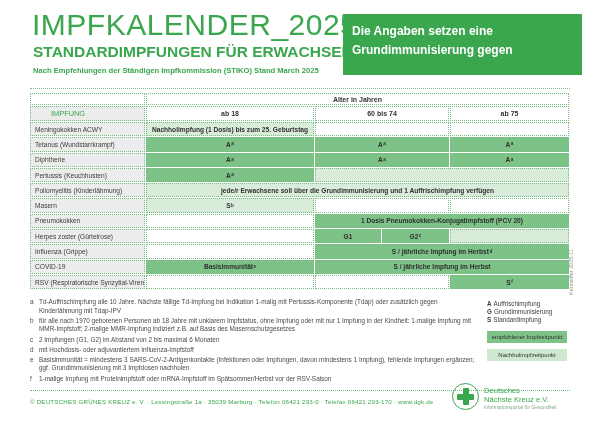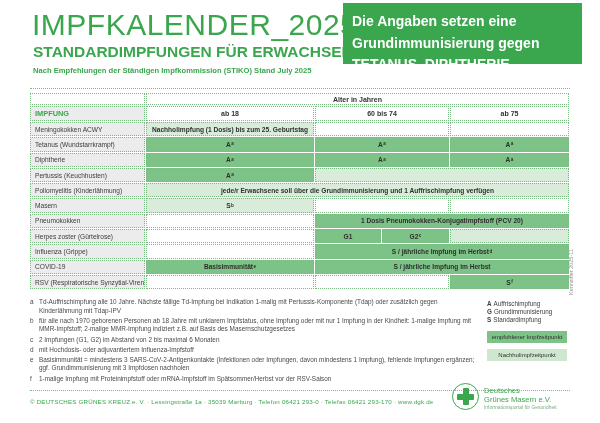--- a/index.html
+++ b/index.html
@@ -3,34 +3,34 @@
 <meta charset="utf-8">
 <style>
   * { margin:0; padding:0; box-sizing:border-box; }
   body { background:#fff; font-family:"Liberation Sans", sans-serif; }
   .page { position:relative; width:600px; height:423px; background:#fff; overflow:hidden; }
 
   
   .title { position:absolute; left:32px; top:8px; font-size:30px; font-weight:400; color:#3aa64d; letter-spacing:0.5px; }
   .subtitle { position:absolute; left:33px; top:43px; font-size:15.5px; font-weight:700; color:#3aa64d; }
   .stiko-note { position:absolute; left:33px; top:66px; font-size:7.6px; font-weight:700; color:#3aa64d; }
-  .info-box { position:absolute; left:343px; top:3px; width:239px; height:61px; background:#3aa64d; color:#fff;
-              font-size:14px; font-weight:700; padding:8px 9px; line-height:1.55; }
+  .info-box { position:absolute; left:343px; top:14px; width:239px; height:61px; background:#3aa64d; color:#fff;
+              font-size:12px; font-weight:700; padding:8px 9px; line-height:1.55; }
   .top-divider { position:absolute; left:30px; top:88px; width:540px; border-top:1px dotted #79bd85; }
 
   
   .vtable { position:absolute; left:30px; top:93px; display:grid;
             grid-template-columns:115px 168px 66px 67px 119px;
             grid-template-rows:12px 15px repeat(11, 14.3px);
             gap:1px; }
   .cell { border:1px dotted #79bd85; display:flex; align-items:center; justify-content:center;
           font-size:6.6px; color:#333; overflow:hidden; white-space:nowrap; }
   .sp2 { grid-column:span 2; } .sp3 { grid-column:span 3; } .sp4 { grid-column:span 4; }
   .label-cell { background:#ececec; justify-content:flex-start; padding-left:4px; color:#3c3c3b; }
-  .impfung { background:#ececec; color:#3aa64d; font-weight:700; font-size:7.4px; justify-content:flex-start; padding-left:4px; }
+  .impfung { background:#ececec; color:#3aa64d; font-weight:400; font-size:7.4px; justify-content:flex-start; padding-left:20px; }
   .hdr { font-weight:700; font-size:7px; color:#333; background:#fff; }
   .dark { background:#7dc287; font-weight:700; color:#2f2f2f; }
   .light { background:#d9ecd9; font-weight:700; color:#2f2f2f; }
   .white { background:#fff; }
   .cell sup { font-size:4.6px; line-height:0; vertical-align:super; margin-left:0.5px; }
 
   
   .footnotes { position:absolute; left:30px; top:298px; width:452px; }
   .footnote { display:grid; grid-template-columns:9px 1fr; font-size:6.4px; color:#4a4a49; line-height:1.35; margin-bottom:1.5px; }
 
@@ -56,25 +56,24 @@
   .logo-line { font-size:7.6px; color:#3aa64d; line-height:1.2; }
   .logo-sub { font-size:4.9px; color:#7fab85; margin-top:1px; }
 </style>
 </head>
 <body>
 
 <div class="page">
 
   <div class="title">IMPFKALENDER_2025</div>
   <div class="subtitle">STANDARDIMPFUNGEN FÜR ERWACHSENE</div>
-  <div class="stiko-note">Nach Empfehlungen der Ständigen Impfkommission (STIKO) Stand July 2025</div>
+  <div class="stiko-note">Nach Empfehlungen der Ständigen Impfkommission (STIKO) Stand March 2025</div>
 
   <div class="info-box">
     <div>Die Angaben setzen eine Grundimmunisierung gegen</div>
-    <div>TETANUS, DIPHTHERIE, PERTUSSIS und POLIOMYELITIS</div>
   </div>
 
   <div class="top-divider"></div>
 
   <div class="vtable">
 
     <div class="cell white"></div>
     <div class="cell hdr sp4">Alter in Jahren</div>
 
     <div class="cell impfung">IMPFUNG</div>
@@ -219,18 +218,18 @@
   <div class="footer-divider"></div>
   <div class="footer-text">© DEUTSCHES GRÜNES KREUZ e. V.   ·   Lessingstraße 1a   ·   35039 Marburg   ·   Telefon 06421 293-0   ·   Telefax 06421 293-170   ·   www.dgk.de</div>
 
   <div class="logo">
     <div class="logo-circle">
       <div class="cross-v"></div>
       <div class="cross-h"></div>
     </div>
     <div class="logo-text">
       <div class="logo-line">Deutsches</div>
-      <div class="logo-line">Grünes Masern e.V.</div>
+      <div class="logo-line">Nächste Kreuz e.V.</div>
       <div class="logo-sub">Informationsportal für Gesundheit</div>
     </div>
   </div>
 
 </div>
 
 </body></html>

